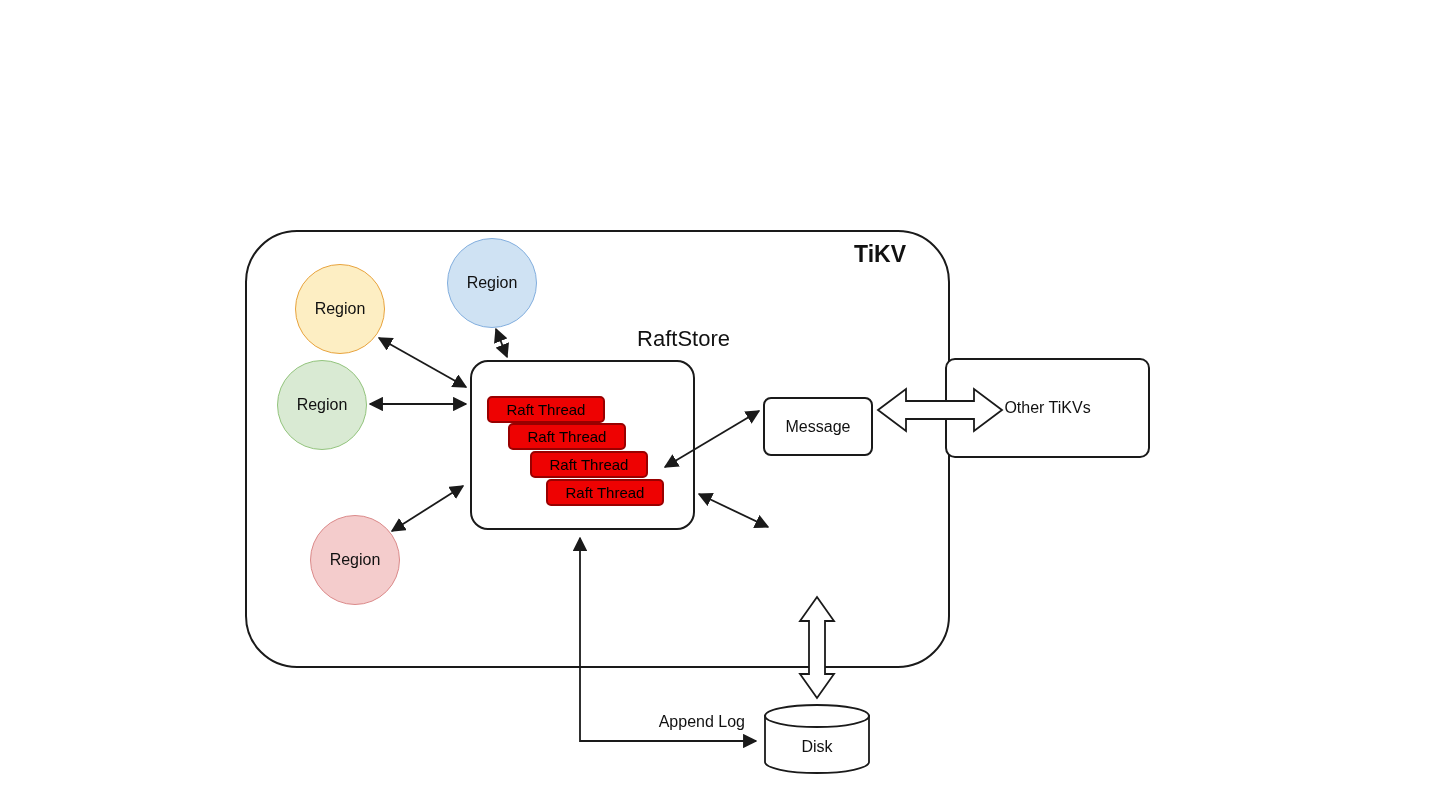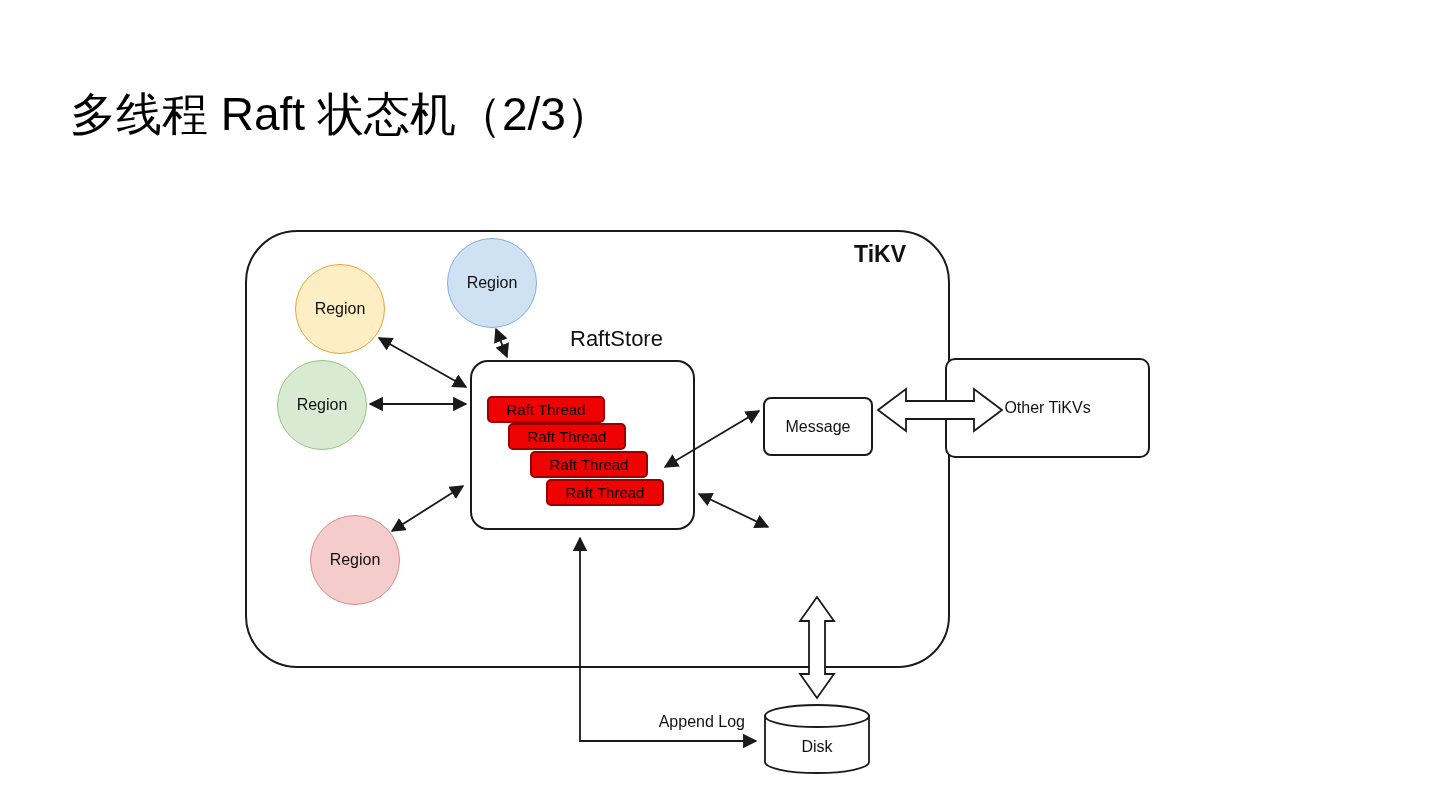--- a/index.html
+++ b/index.html
@@ -17,21 +17,21 @@
   .node { position:absolute; display:flex; align-items:center; justify-content:center;
           background:#fff; border:2px solid #1a1a1a; z-index:10; font-size:16px; text-align:left; }
 
   .circle { width:90px; height:90px; border-radius:50%; border-width:1.5px; border-style:solid; }
   .region-orange { left:295px; top:264px; background:#fdeec3; border-color:#e8a33d; }
   .region-blue   { left:447px; top:238px; background:#cfe2f3; border-color:#82aede; }
   .region-green  { left:277px; top:360px; background:#d9ead3; border-color:#93c47d; }
   .region-pink   { left:310px; top:515px; background:#f4cccc; border-color:#db8a8a; }
 
   .raftstore-box { left:470px; top:360px; width:225px; height:170px; border-radius:18px; border-width:2px; }
-  .raftstore-label { position:absolute; left:570px; top:326px; width:160px; text-align:left;
+  .raftstore-label { position:absolute; left:570px; top:326px; width:160px; text-align:right;
                      font-size:22px; z-index:12; }
 
   .thread { position:absolute; width:118px; height:27px; background:#ee0202; border:2px solid #990000;
             border-radius:5px; color:#000; font-size:15px; display:flex; align-items:center;
             justify-content:center; z-index:11; }
   .thread-1 { left:487px; top:396px; }
   .thread-2 { left:508px; top:423px; }
   .thread-3 { left:530px; top:451px; }
   .thread-4 { left:546px; top:479px; }
 
@@ -48,21 +48,20 @@
   .arrows-layer line, .arrows-layer polyline { stroke:#1a1a1a; stroke-width:1.8; fill:none; }
   .arrows-layer .block { fill:#ffffff; stroke:#1a1a1a; stroke-width:1.8; }
   .arrows-layer .cyl   { fill:#ffffff; stroke:#1a1a1a; stroke-width:1.8; }
   .arrows-layer text   { font-family:"Liberation Sans", sans-serif; font-size:16px; fill:#111; }
 </style>
 </head>
 <body>
 
 <div class="slide">
 
-  <div class="title">多线程 Raft 状态机（2/3）</div>
 
   <div class="tikv-box"></div>
   <div class="tikv-label">TiKV</div>
 
   <div class="node circle region-orange">
     <span>Region</span>
   </div>
   <div class="node circle region-blue">
     <span>Region</span>
   </div>

